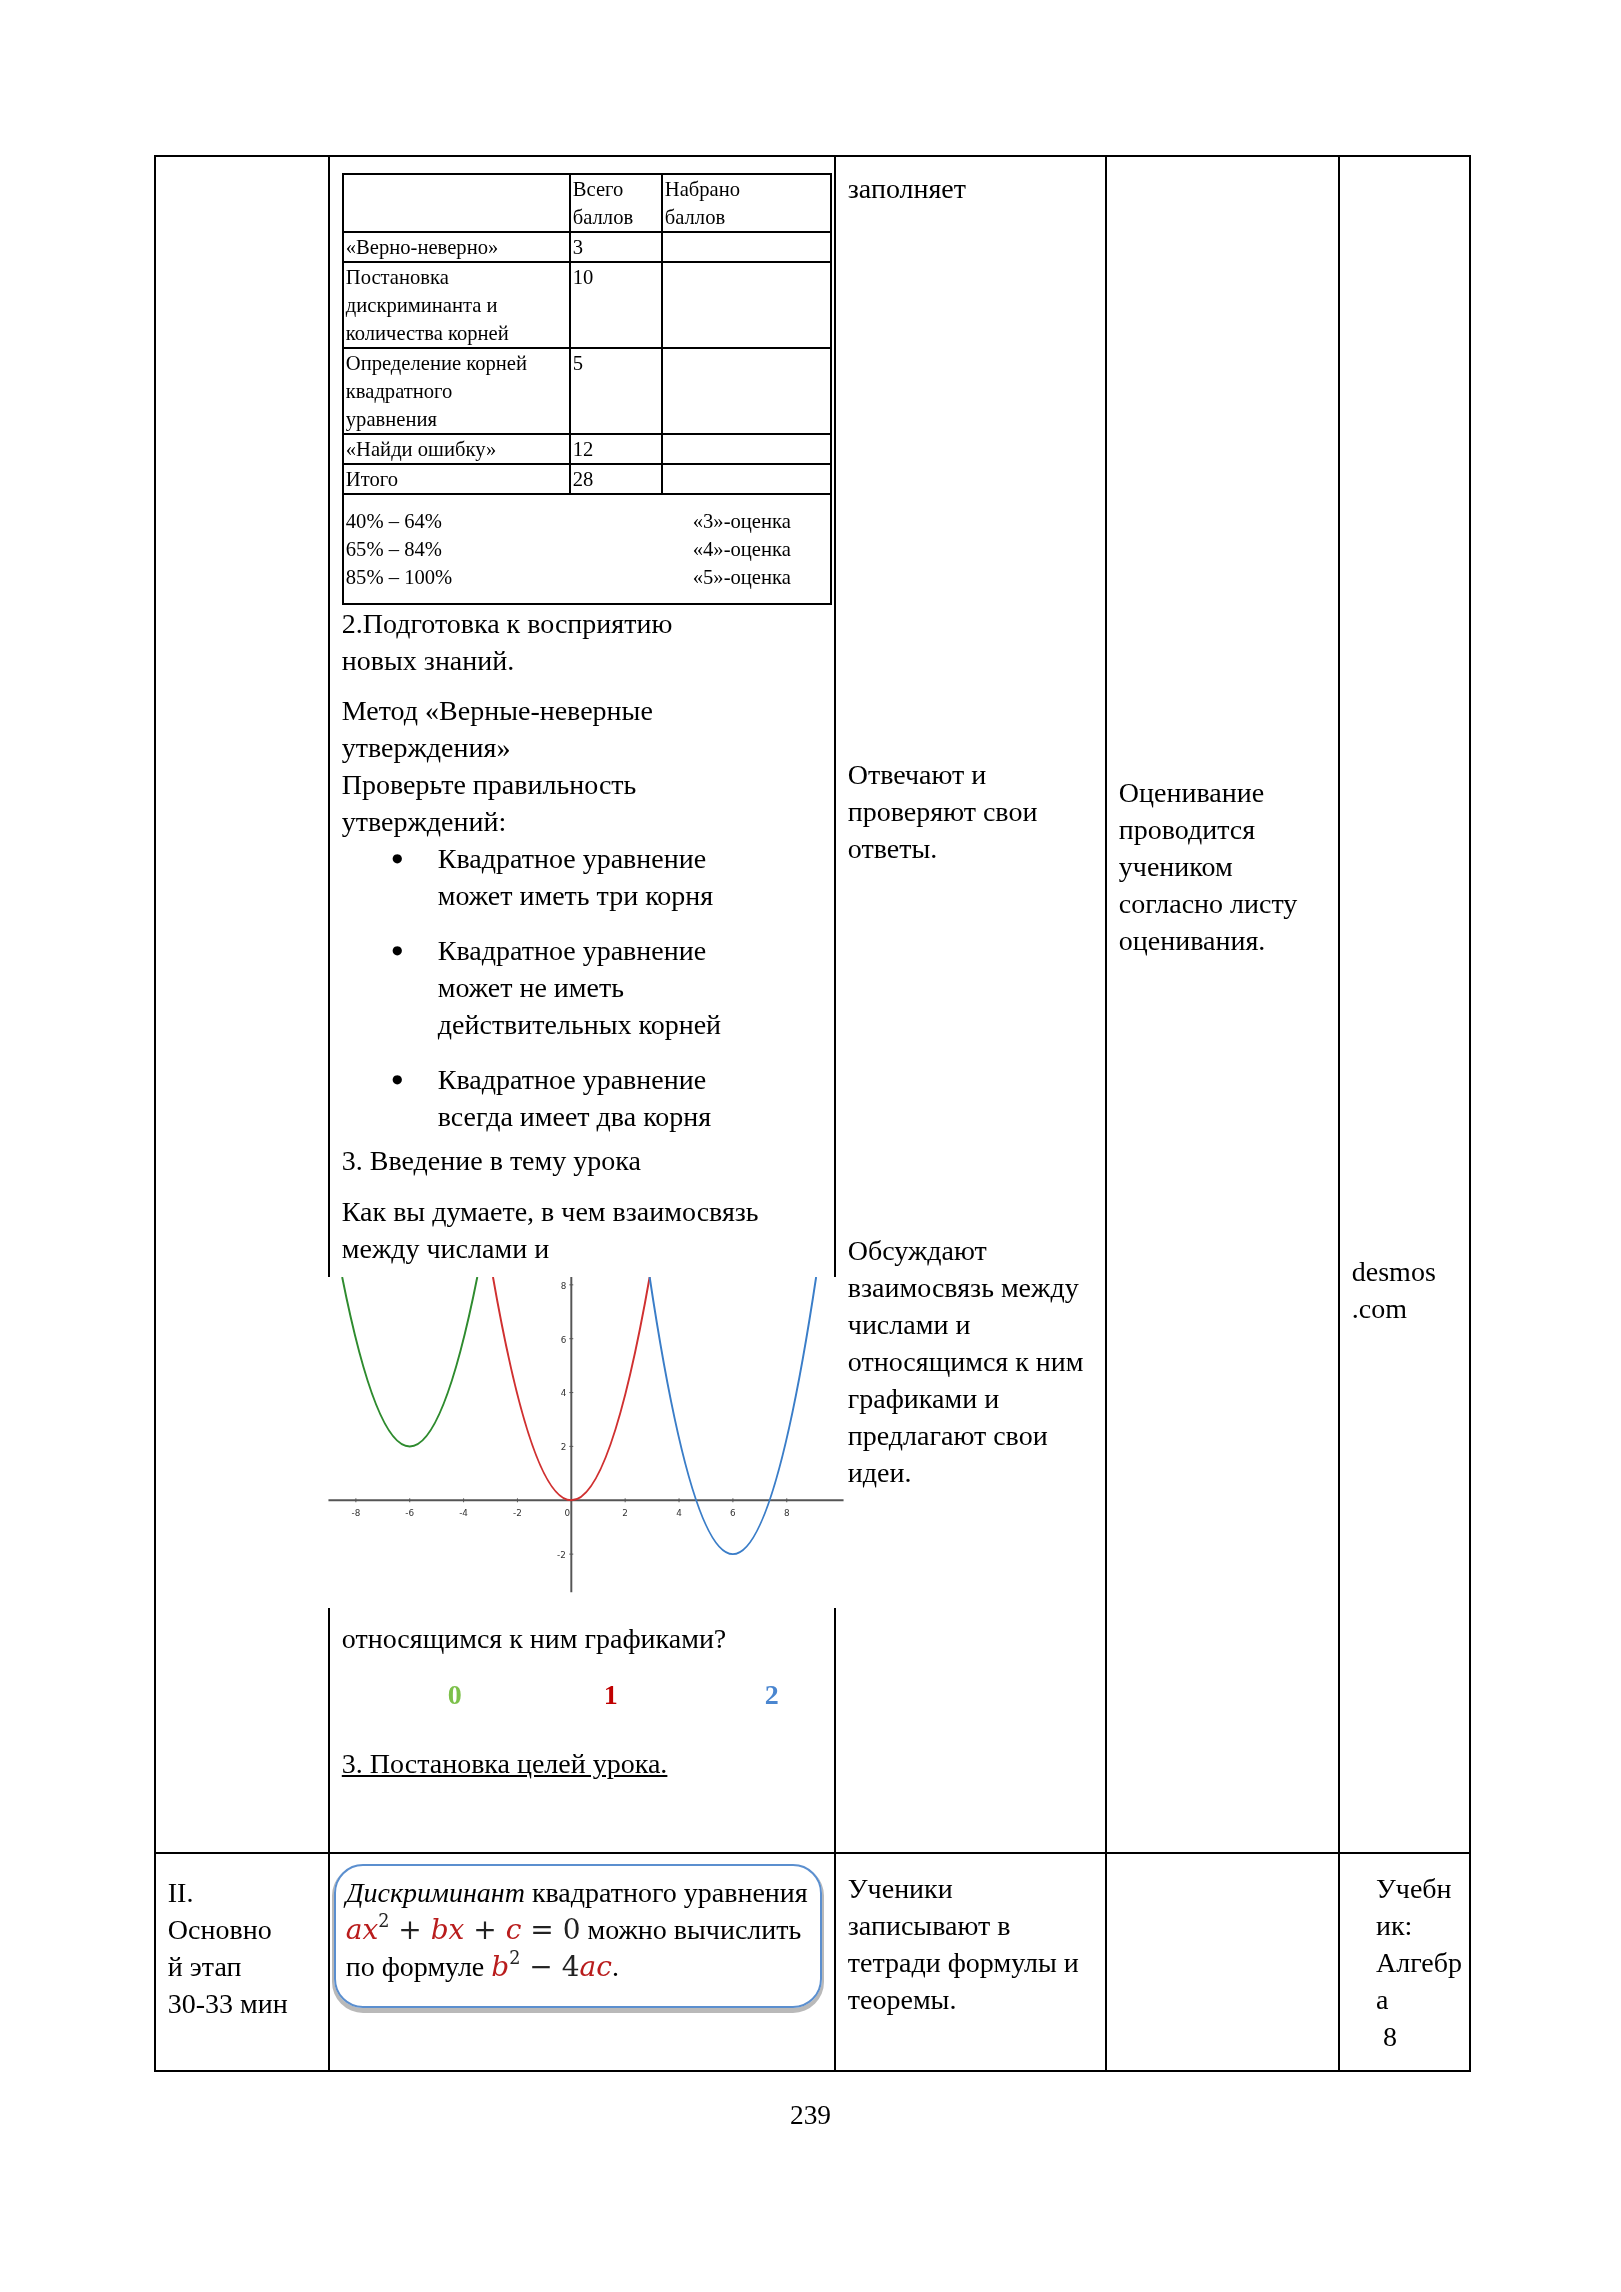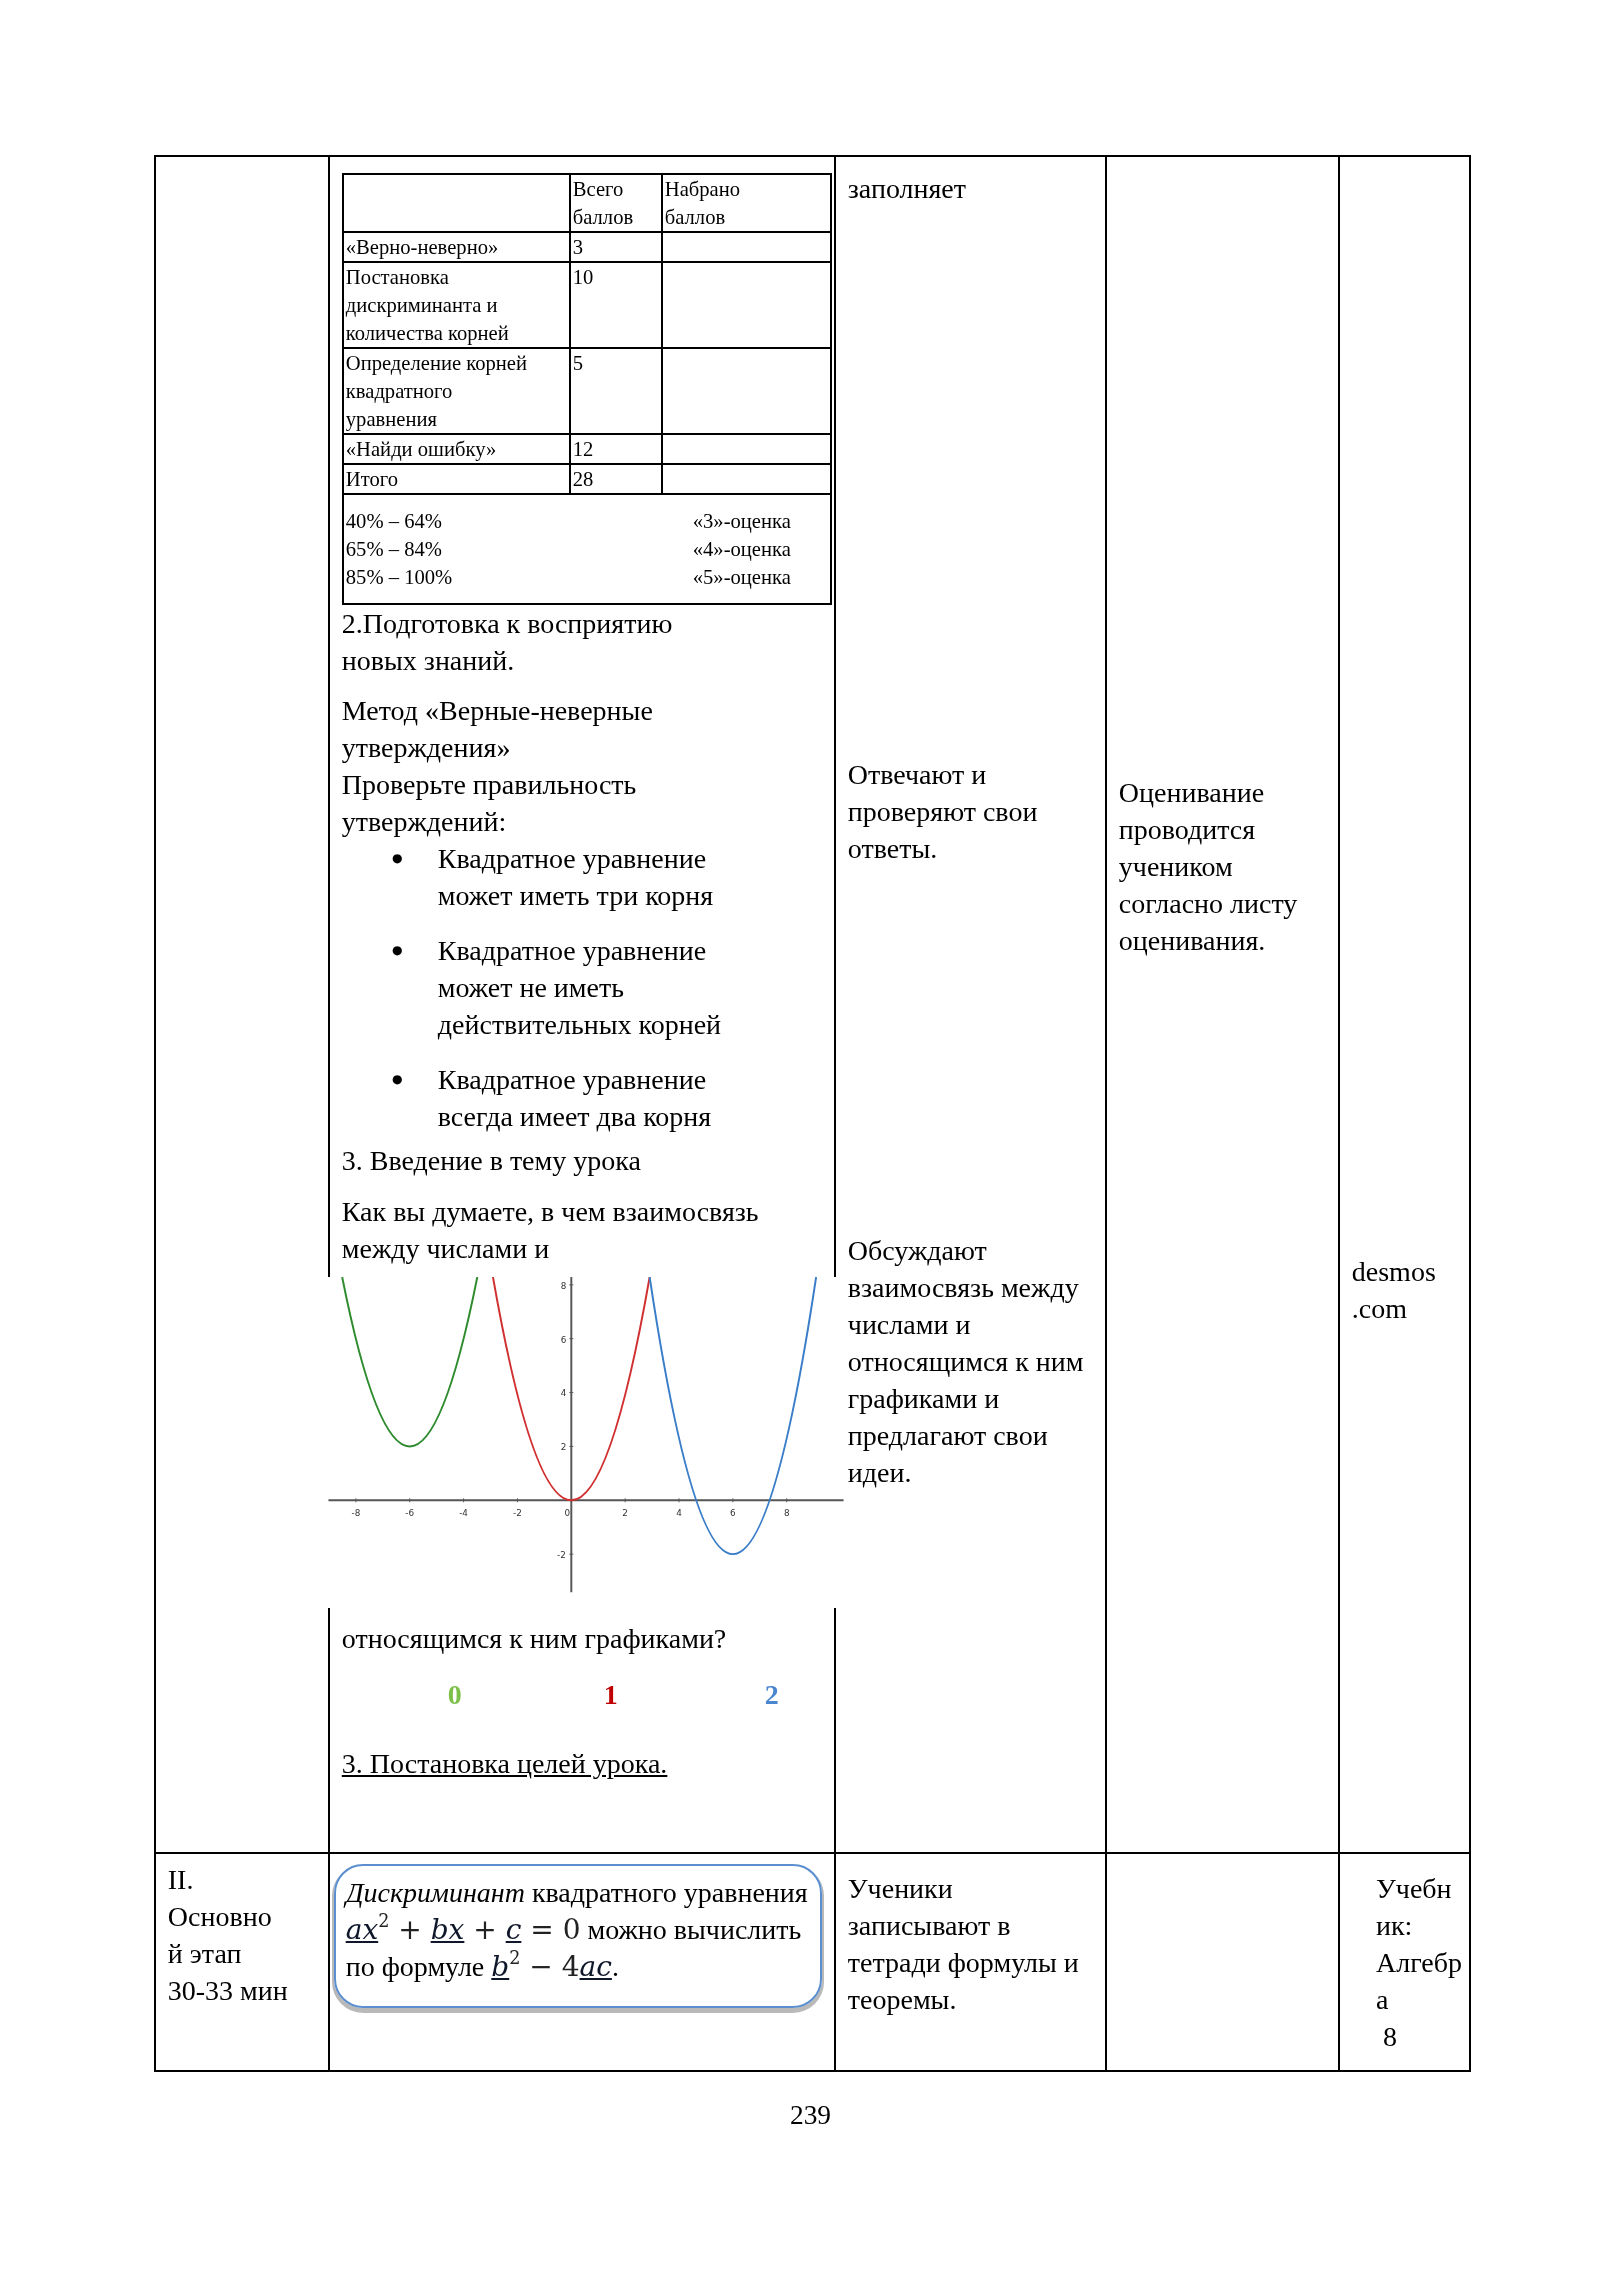--- a/index.html
+++ b/index.html
@@ -29,21 +29,21 @@
   .graph-wrap { position: relative; width: 516px; height: 331px; margin-left: -2px; background: #fff; }
   .graph-wrap svg { display: block; }
 
   .roots-row { display: flex; font-weight: bold; font-size: 28px; line-height: 37px; margin-top: 19.6px; }
   .root0 { margin-left: 106px; }
   .root1 { margin-left: 142px; }
   .root2 { margin-left: 147px; }
 
   .formula-box { margin: 9.8px 11.8px 17.6px 3.9px; border: 2.9px solid #5b8fcf; box-shadow: 0 2.9px 0 2px #b9b9b9; border-radius: 29px; padding: 7.8px 9.8px 21.6px 9.8px; font-size: 28px; line-height: 37px; }
   .math { font-family: "DejaVu Serif", serif; font-style: italic; color: #1f1f1f; }
-  .math .v { color: #0f172a; text-decoration: underline; }
+  .math .v { color: #b91c1c; }
   .math .op { font-style: normal; color: #222; }
   sup { font-size: 17.6px; vertical-align: 11.8px; line-height: 0; }
 
   .page-number { position: absolute; left: 0; width: 1621px; top: 2100px; text-align: center; font-size: 27.4px; }
 </style>
 </head>
 <body>
 
 <div class="page">
   <table class="main-table">
@@ -221,21 +221,21 @@
       <td>
         <div class="cell-pad" style="margin-top:1096px; padding-top:0;">
           <div>desmos</div>
           <div>.com</div>
         </div>
       </td>
     </tr>
 
     <tr style="height:218px">
       <td>
-        <div class="cell-pad" style="padding-top:7px;">
+        <div class="cell-pad" style="padding-top:20px;">
           <div class="bold">II.</div>
           <div class="bold">Основно</div>
           <div class="bold">й этап</div>
           <div>30-33 мин</div>
         </div>
       </td>
       <td>
         <div class="formula-box">
           <span style="font-style:italic;">Дискриминант</span><span> квадратного уравнения </span><span class="math"><span class="v">ax</span><sup class="op">2</sup> <span class="op">+</span> <span class="v">bx</span> <span class="op">+</span> <span class="v">c</span> <span class="op">=</span> <span class="op">0</span></span><span> можно вычислить по формуле </span><span class="math"><span class="v">b</span><sup class="op">2</sup> <span class="op">−</span> <span class="op">4</span><span class="v">ac</span></span><span>.</span>
         </div>

